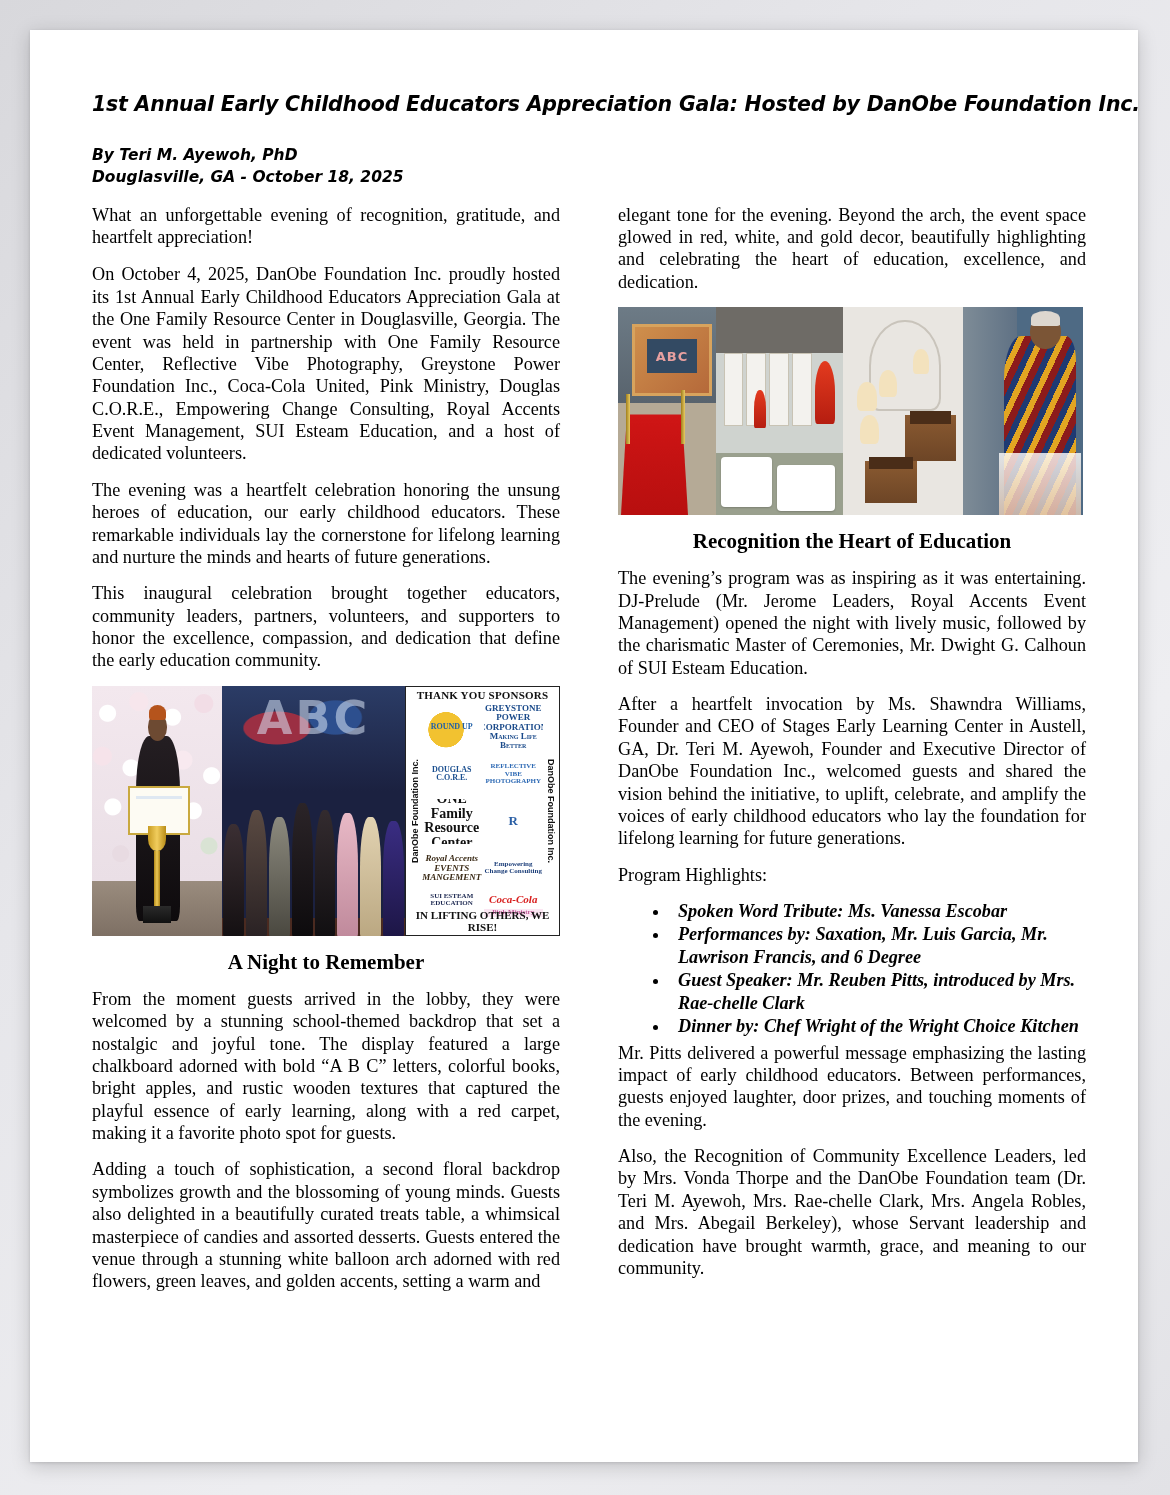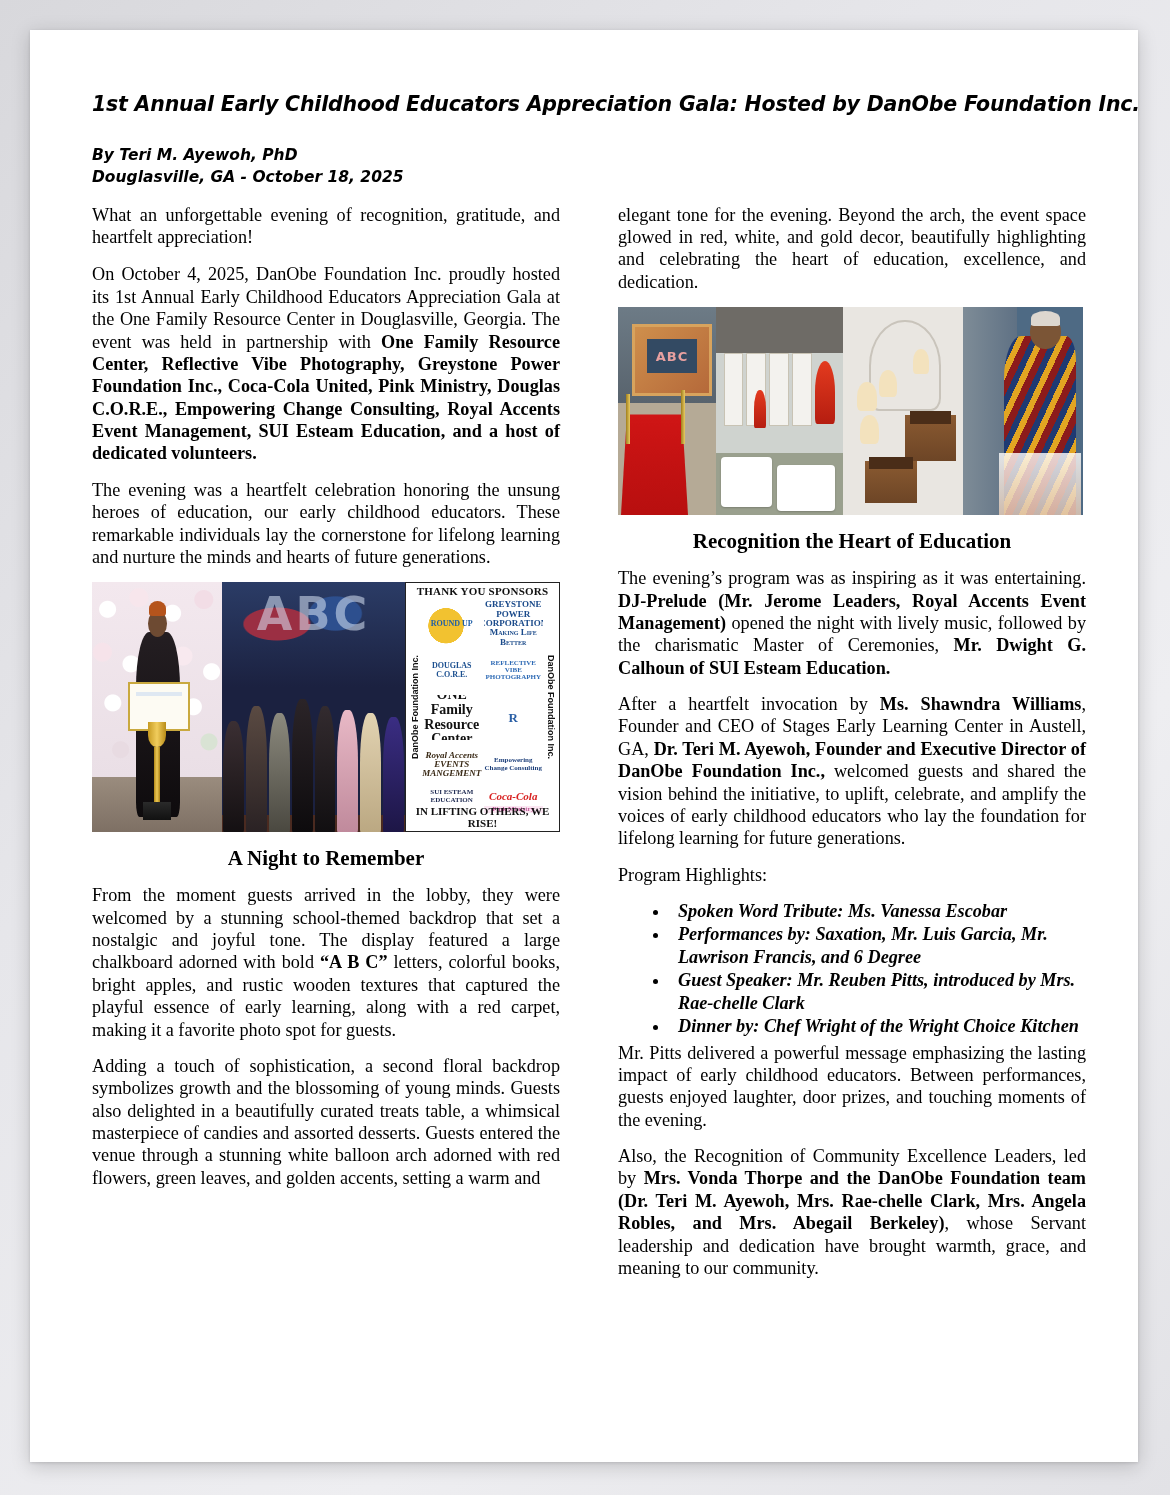--- a/index.html
+++ b/index.html
@@ -74,21 +74,21 @@
     margin: 0 0 14px 0;
     color: #000;
     hyphens: none;
   }
   p.body:last-child { margin-bottom: 0; }
   .lead {
     font-weight: normal;
     text-align: justify;
     margin-bottom: 15px;
   }
-  b, strong { font-weight: bold; }
+  b, strong { font-weight: normal; }
 
   h2.section-head {
     font-family: "Liberation Serif", serif;
     font-size: 21px;
     font-weight: bold;
     text-align: center;
     margin: 14px 0 13px 0;
     color: #000;
   }
 
@@ -232,20 +232,21 @@
       <div class="columns">
 
         <div class="col">
 
           <p class="lead">What an unforgettable evening of recognition, gratitude, and heartfelt appreciation!</p>
 
           <p class="body"><span>On October 4, 2025, DanObe Foundation Inc. proudly hosted its 1st Annual Early Childhood Educators Appreciation Gala at the One Family Resource Center in Douglasville, Georgia. The event was held in partnership with </span><b>One Family Resource Center, Reflective Vibe Photography, Greystone Power Foundation Inc., Coca-Cola United, Pink Ministry, Douglas C.O.R.E., Empowering Change Consulting, Royal Accents Event Management, SUI Esteam Education, and a host of dedicated volunteers.</b></p>
 
           <p class="body">The evening was a heartfelt celebration honoring the unsung heroes of education, our early childhood educators. These remarkable individuals lay the cornerstone for lifelong learning and nurture the minds and hearts of future generations.</p>
 
+          <p class="body">This inaugural celebration brought together educators, community leaders, partners, volunteers, and supporters to honor the excellence, compassion, and dedication that define the early education community.</p>
 
           <div class="collage collage-left">
 
             <div class="ph ph-award">
               <div class="floral-wall"></div>
               <div class="floor"></div>
               <div class="person-body"></div>
               <div class="person-head"></div>
               <div class="person-hair"></div>
               <div class="cert"></div>

